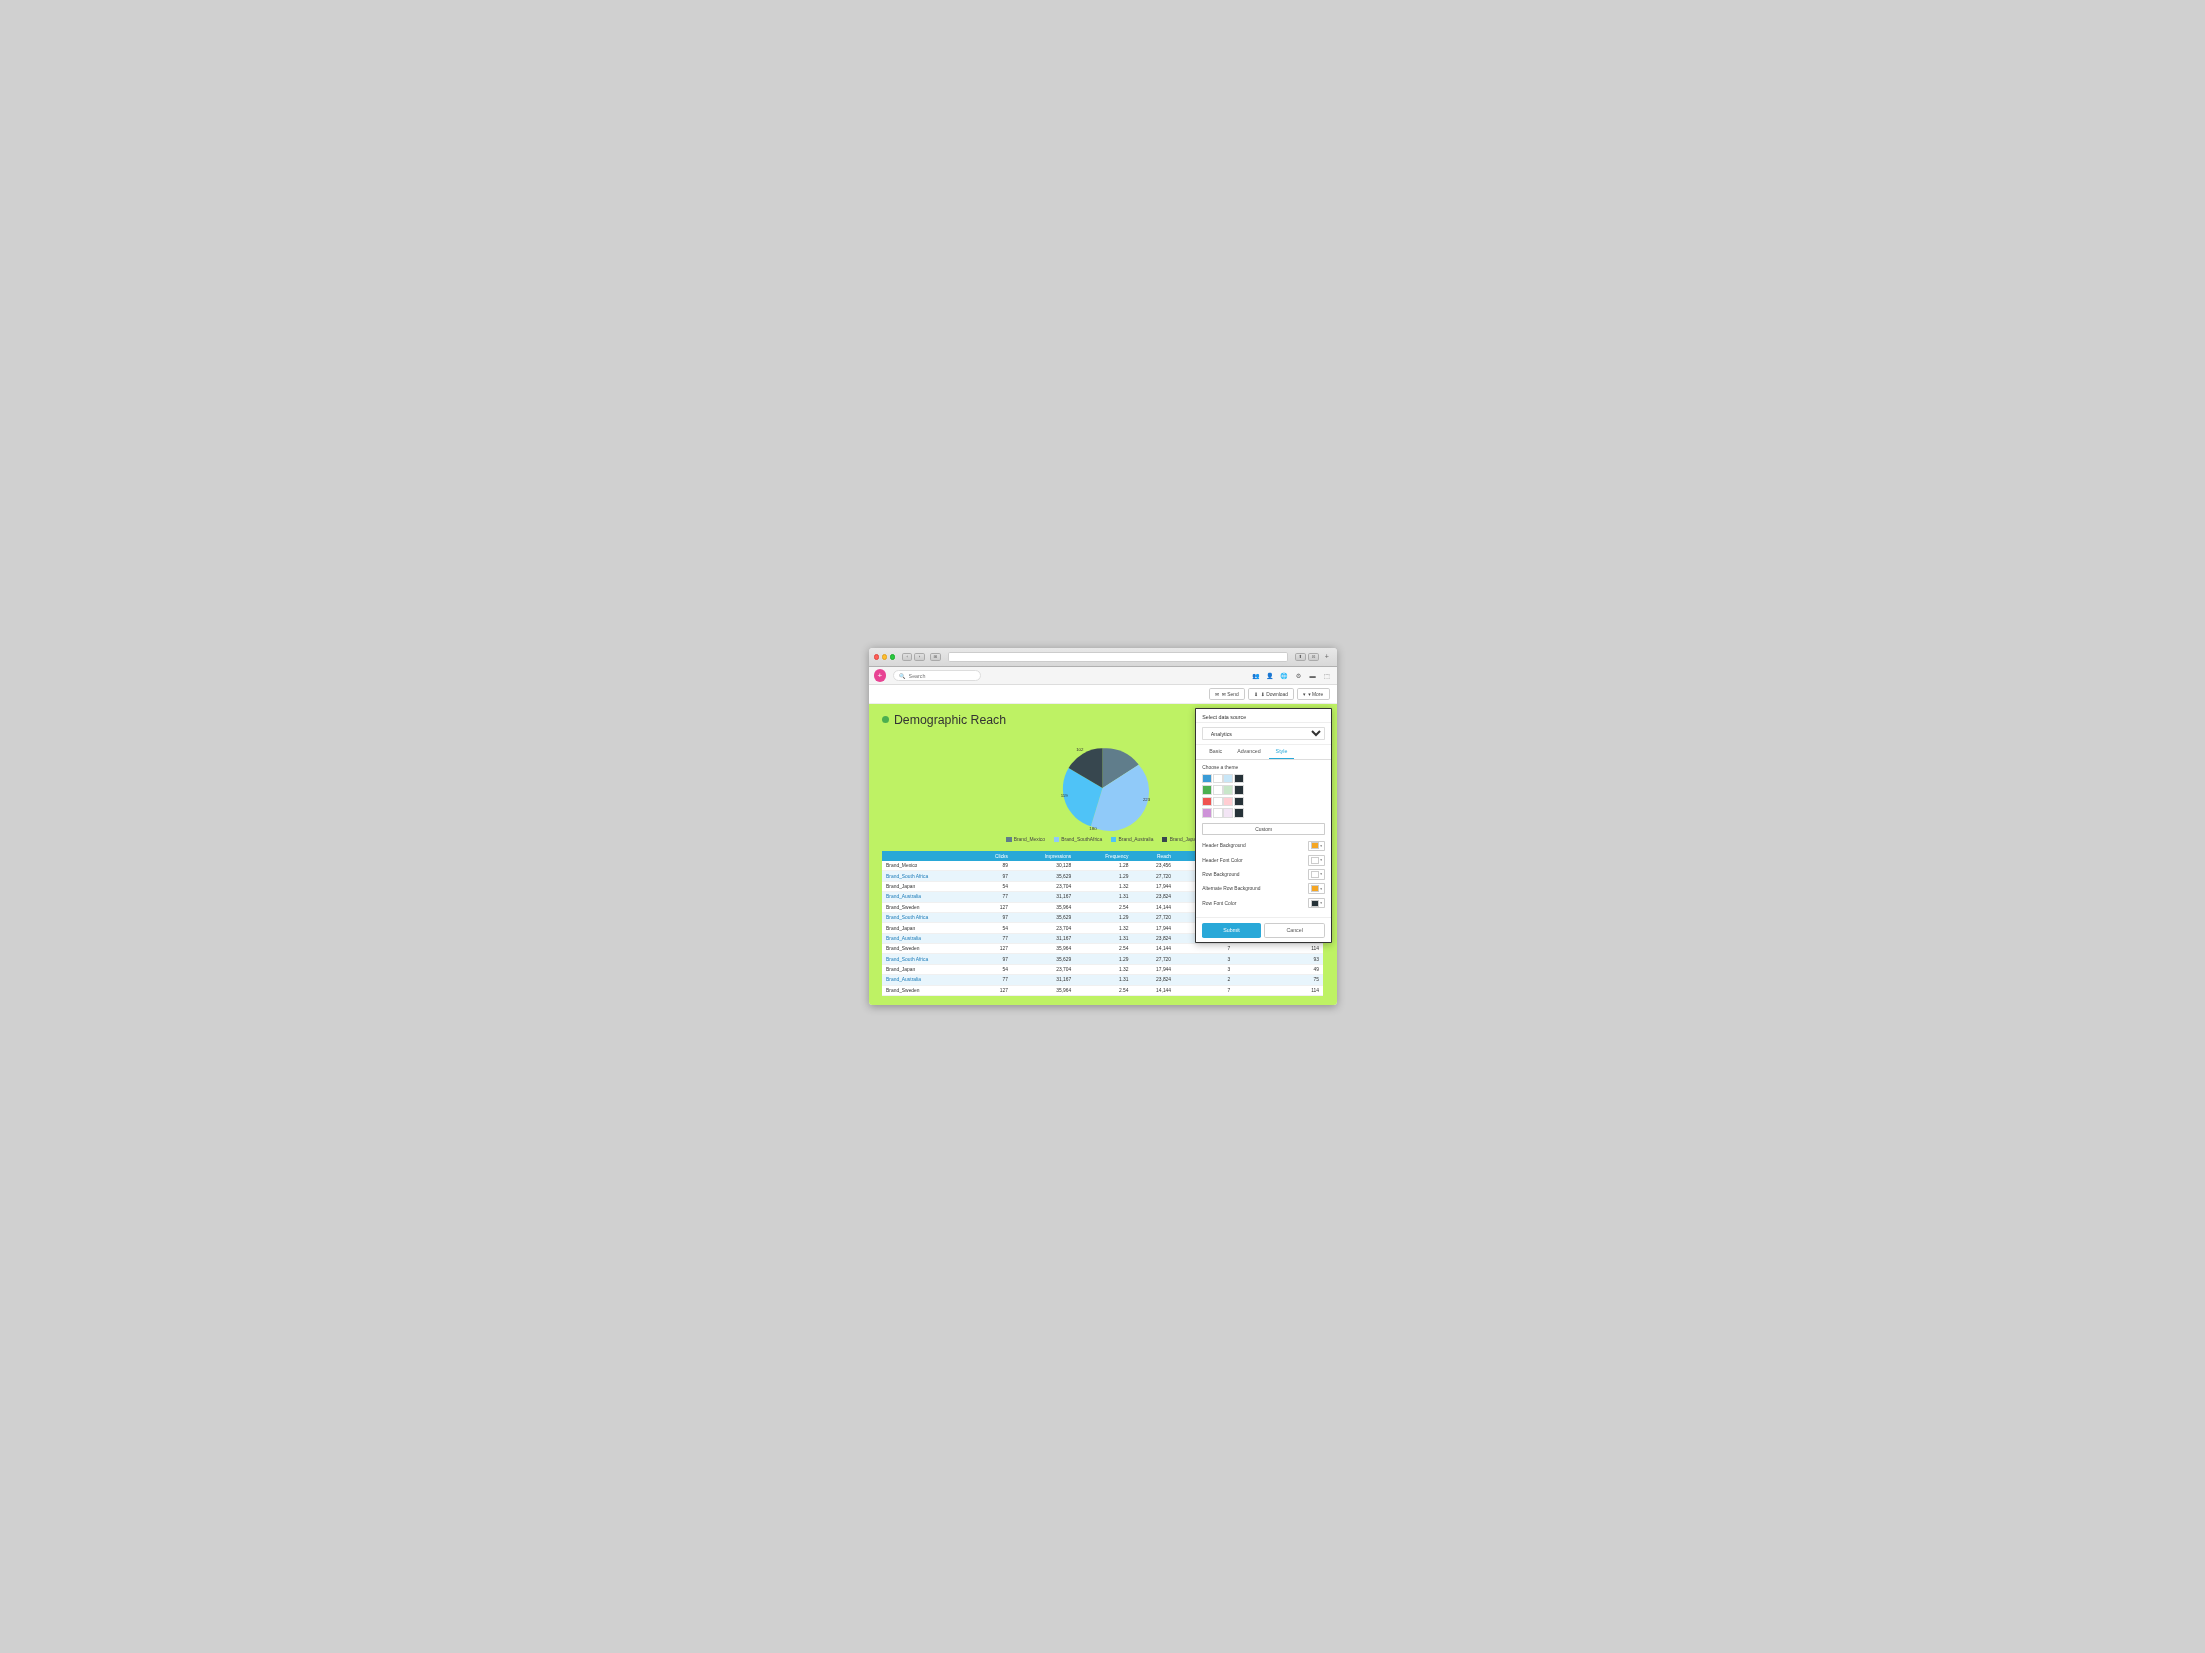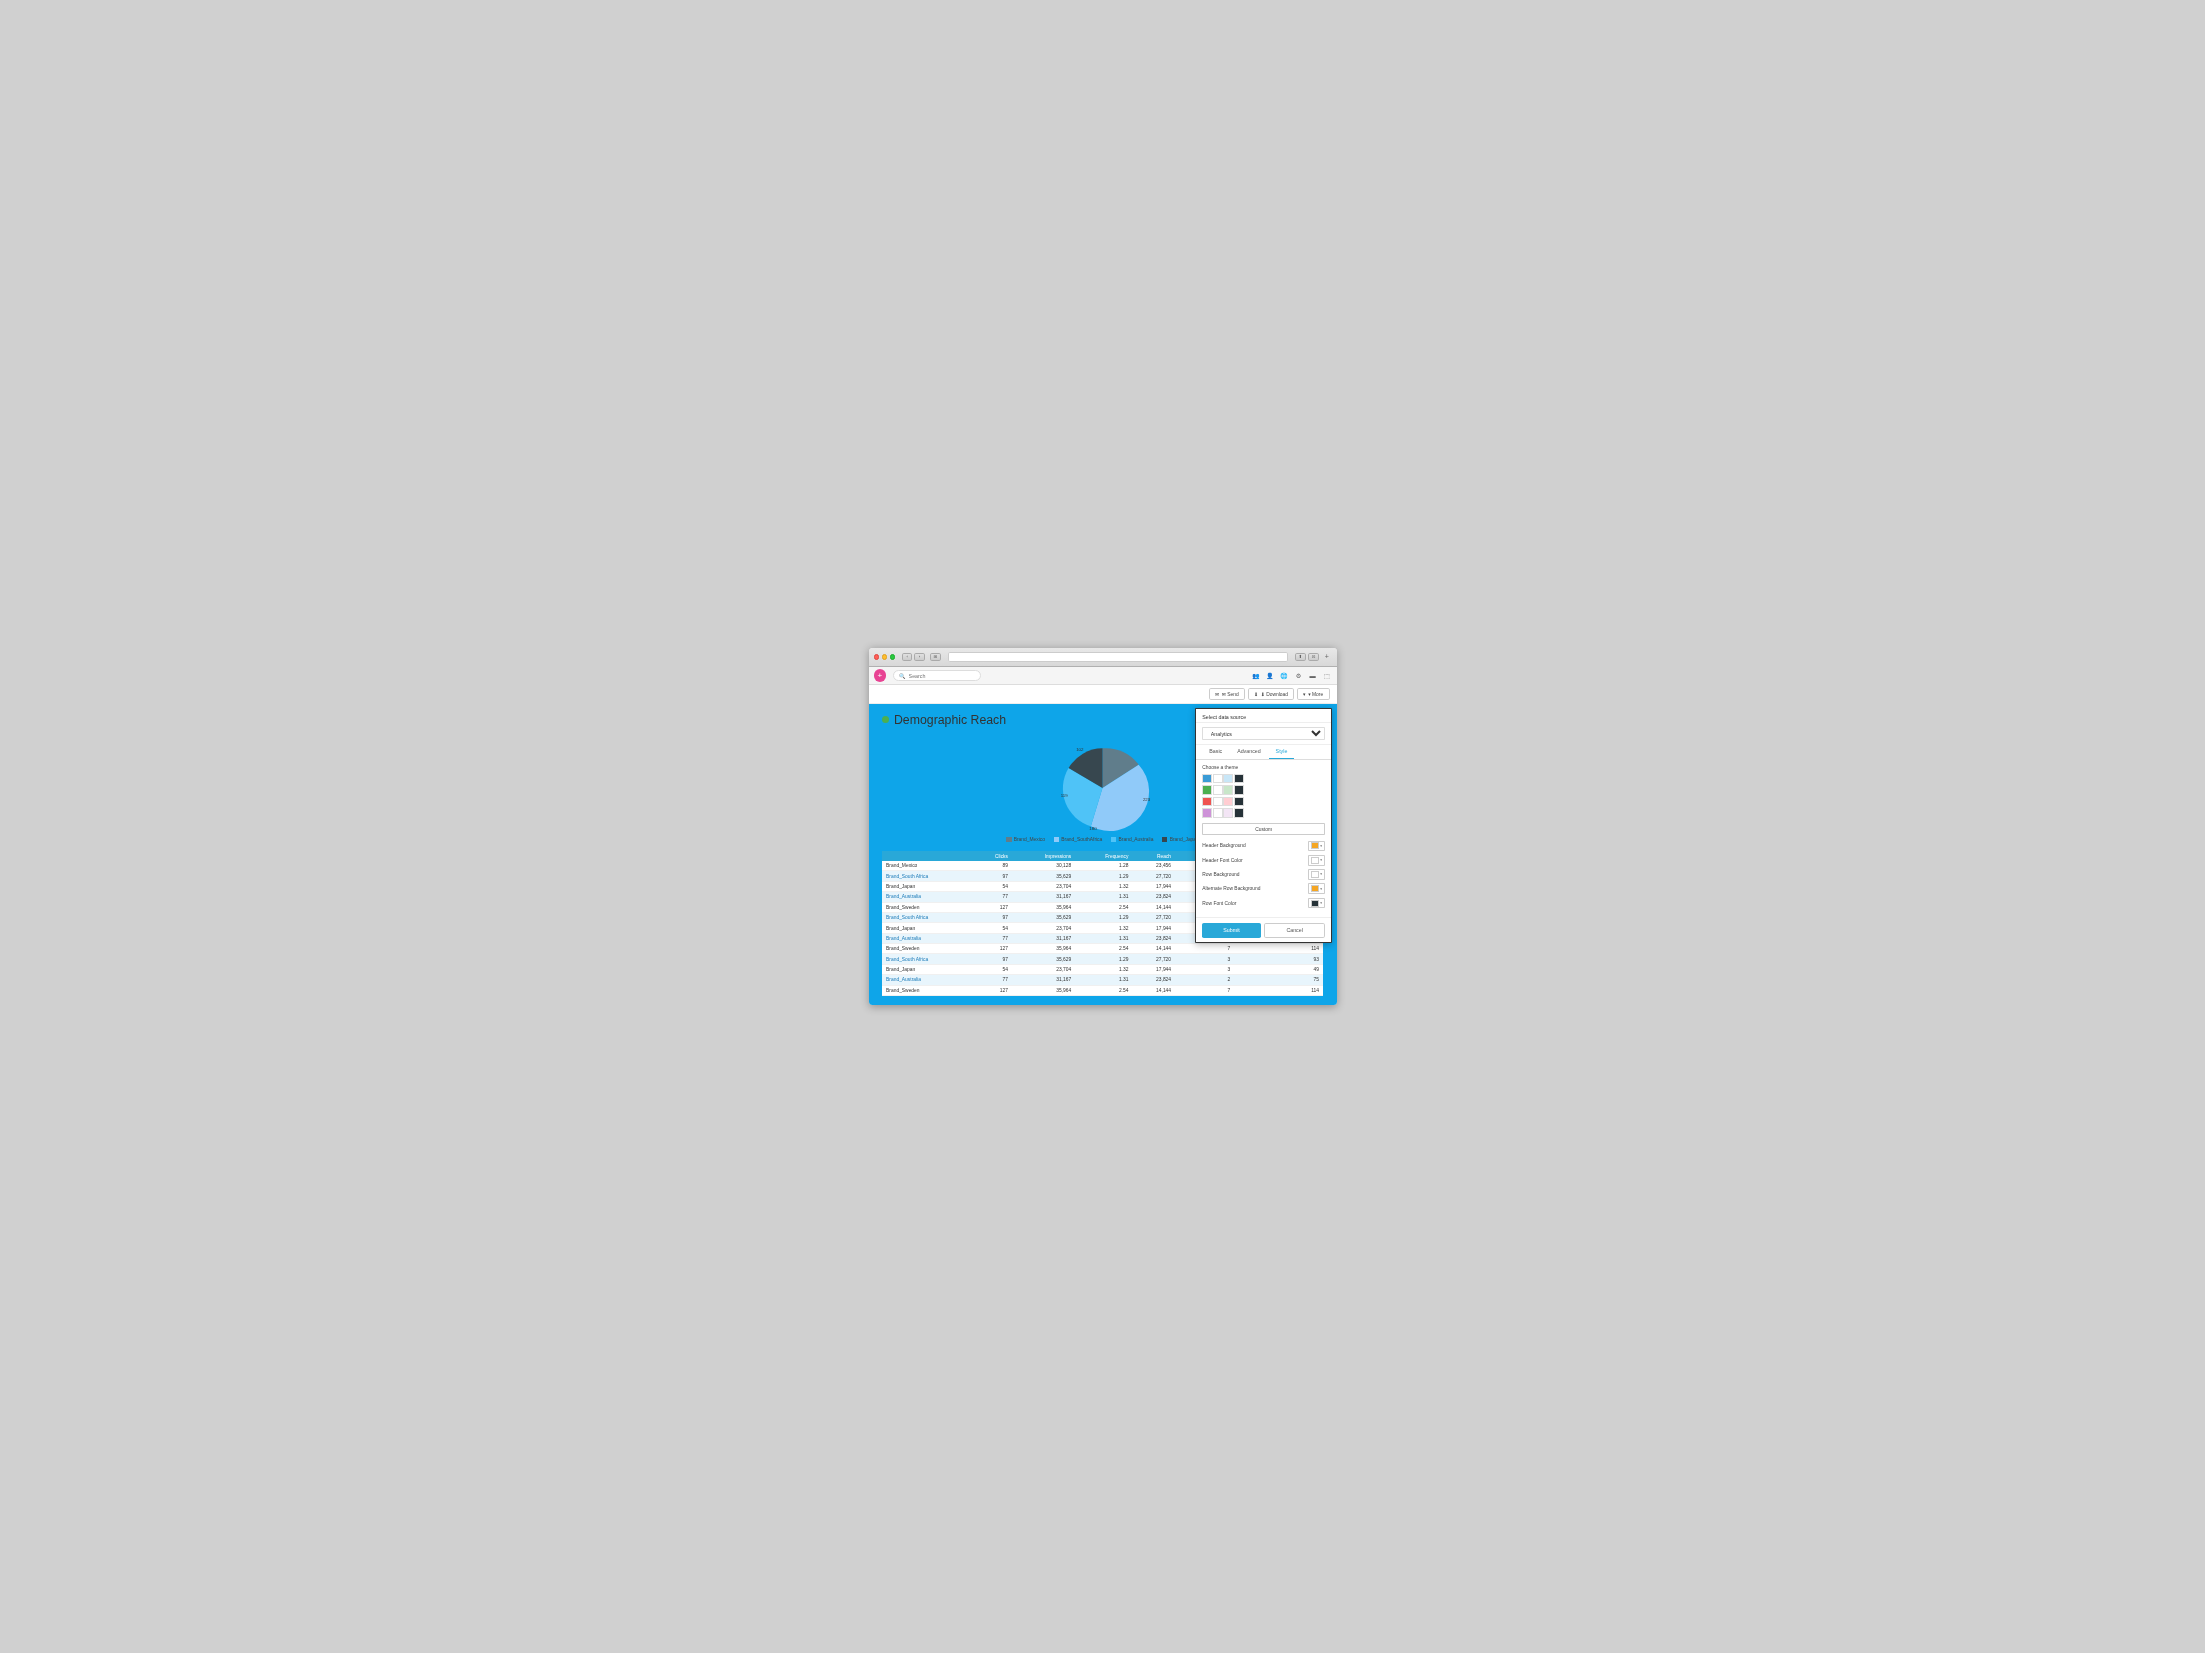--- a/index.html
+++ b/index.html
@@ -200,21 +200,21 @@
       font-size: 4.9px;
       color: #444;
       cursor: pointer;
       display: flex;
       align-items: center;
       gap: 1.8px;
     }
 
     
     .main-content {
-      background: #0ea5e9;
+      background: #bef264;
       padding: 8.8px 13.2px;
       position: relative;
       min-height: 265px;
     }
 
     
     .chart-title-row {
       display: flex;
       align-items: center;
       gap: 5.3px;

